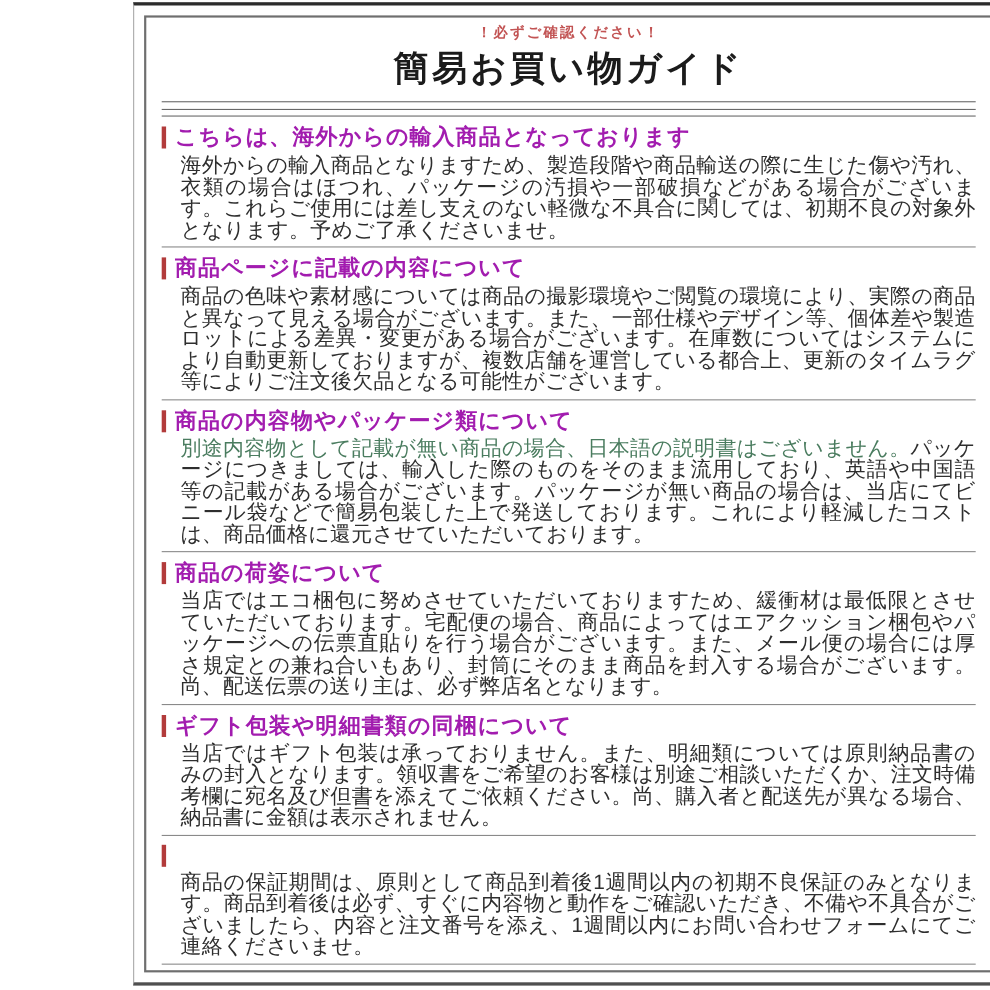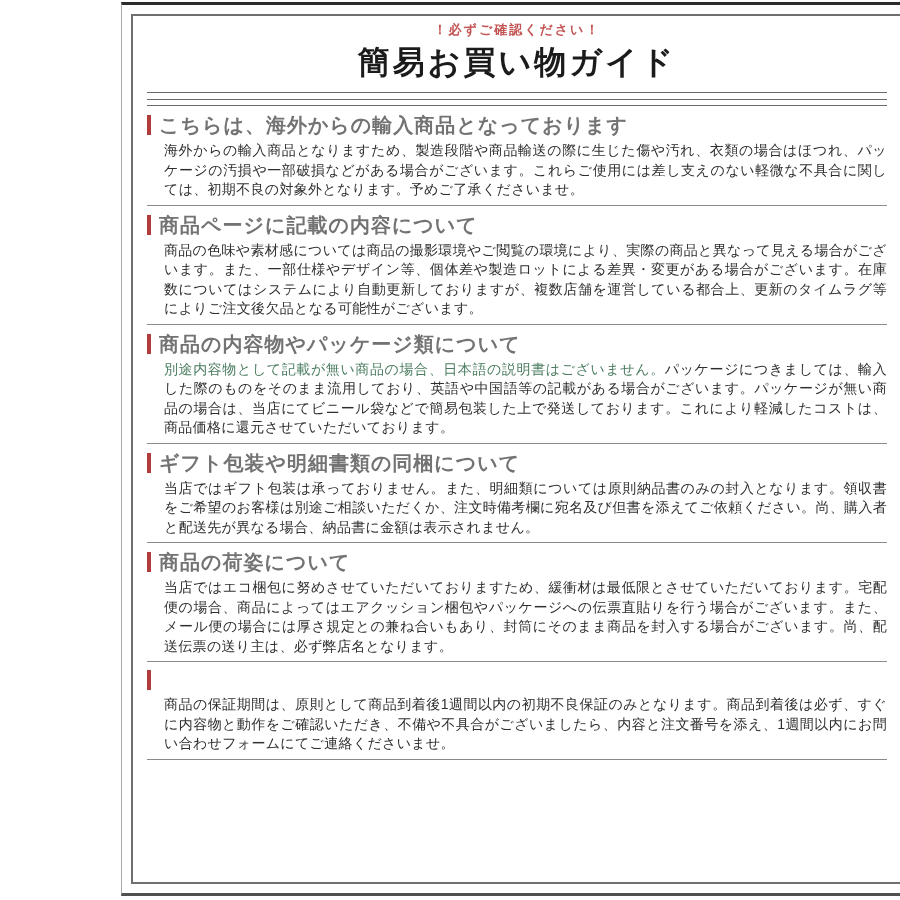--- a/index.html
+++ b/index.html
@@ -34,28 +34,28 @@
     margin-top:10px;height:6px;
     border-top:1px solid #6a6a6a;border-bottom:1px solid #6a6a6a;
   }
   .note-line{
     text-align:center;color:#4a608a;font-size:13.5px;line-height:18px;
     margin-top:5px;letter-spacing:0.5px;
   }
   .single-rule{margin-top:5px;border-top:1px solid #6a6a6a;height:0;}
   .section{margin-top:8px;}
   .section-head{
-    display:flex;align-items:center;color:#737373;
+    display:flex;align-items:center;color:#a21caf;
     font-size:20px;line-height:22px;font-weight:600;letter-spacing:1px;
   }
   .accent-bar{
     flex:0 0 auto;width:4px;height:20px;background:#b23b3b;margin-right:8px;
   }
   .section-body{
-    margin:5px 0 0 17px;color:#2e2e2e;font-size:14px;line-height:19.5px;
+    margin:5px 0 0 17px;color:#2e2e2e;font-size:19px;line-height:19.5px;
     text-align:justify;letter-spacing:0.3px;
   }
   .highlight{color:#4a7c5f;}
   .section-rule{margin-top:5px;border-top:1px solid #8a8a8a;height:0;}
 </style>
 </head>
 <body>
 
 <div class="page-frame">
   <div class="inner-frame">
@@ -89,32 +89,32 @@
           <span class="accent-bar"></span>
           <span>商品の内容物やパッケージ類について</span>
         </div>
         <div class="section-body"><span class="highlight">別途内容物として記載が無い商品の場合、日本語の説明書はございません。</span><span>パッケージにつきましては、輸入した際のものをそのまま流用しており、英語や中国語等の記載がある場合がございます。パッケージが無い商品の場合は、当店にてビニール袋などで簡易包装した上で発送しております。これにより軽減したコストは、商品価格に還元させていただいております。</span></div>
         <div class="section-rule"></div>
       </div>
 
       <div class="section">
         <div class="section-head">
           <span class="accent-bar"></span>
-          <span>ギフト包装や明細書類の同梱について</span>
+          <span>商品の荷姿について</span>
         </div>
-        <div class="section-body">当店ではギフト包装は承っておりません。また、明細類については原則納品書のみの封入となります。領収書をご希望のお客様は別途ご相談いただくか、注文時備考欄に宛名及び但書を添えてご依頼ください。尚、購入者と配送先が異なる場合、納品書に金額は表示されません。</div>
+        <div class="section-body">当店ではエコ梱包に努めさせていただいておりますため、緩衝材は最低限とさせていただいております。宅配便の場合、商品によってはエアクッション梱包やパッケージへの伝票直貼りを行う場合がございます。また、メール便の場合には厚さ規定との兼ね合いもあり、封筒にそのまま商品を封入する場合がございます。尚、配送伝票の送り主は、必ず弊店名となります。</div>
         <div class="section-rule"></div>
       </div>
 
       <div class="section">
         <div class="section-head">
           <span class="accent-bar"></span>
-          <span>商品の荷姿について</span>
+          <span>ギフト包装や明細書類の同梱について</span>
         </div>
-        <div class="section-body">当店ではエコ梱包に努めさせていただいておりますため、緩衝材は最低限とさせていただいております。宅配便の場合、商品によってはエアクッション梱包やパッケージへの伝票直貼りを行う場合がございます。また、メール便の場合には厚さ規定との兼ね合いもあり、封筒にそのまま商品を封入する場合がございます。尚、配送伝票の送り主は、必ず弊店名となります。</div>
+        <div class="section-body">当店ではギフト包装は承っておりません。また、明細類については原則納品書のみの封入となります。領収書をご希望のお客様は別途ご相談いただくか、注文時備考欄に宛名及び但書を添えてご依頼ください。尚、購入者と配送先が異なる場合、納品書に金額は表示されません。</div>
         <div class="section-rule"></div>
       </div>
 
       <div class="section">
         <div class="section-head">
           <span class="accent-bar"></span>
         </div>
         <div class="section-body">商品の保証期間は、原則として商品到着後1週間以内の初期不良保証のみとなります。商品到着後は必ず、すぐに内容物と動作をご確認いただき、不備や不具合がございましたら、内容と注文番号を添え、1週間以内にお問い合わせフォームにてご連絡くださいませ。</div>
         <div class="section-rule"></div>
       </div>

